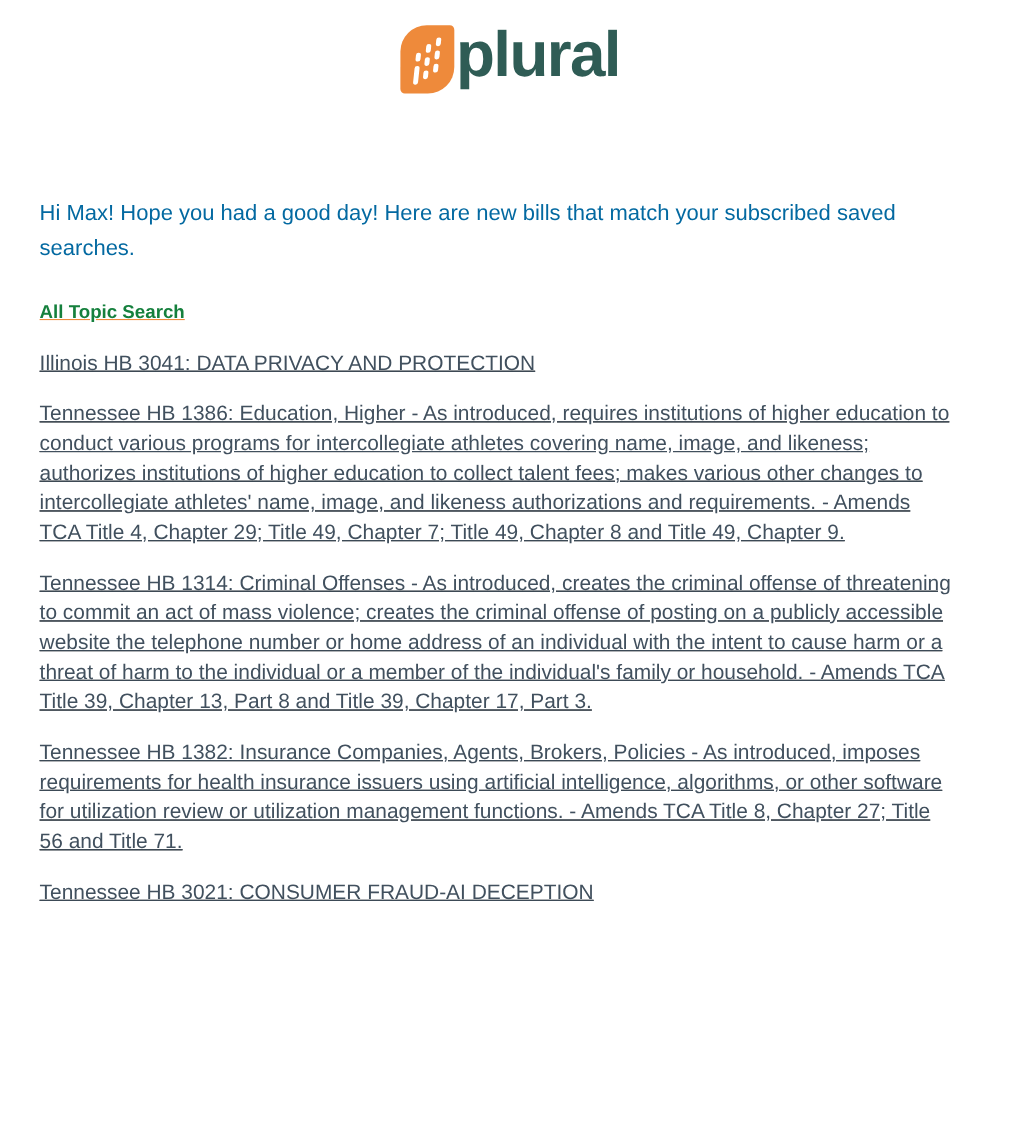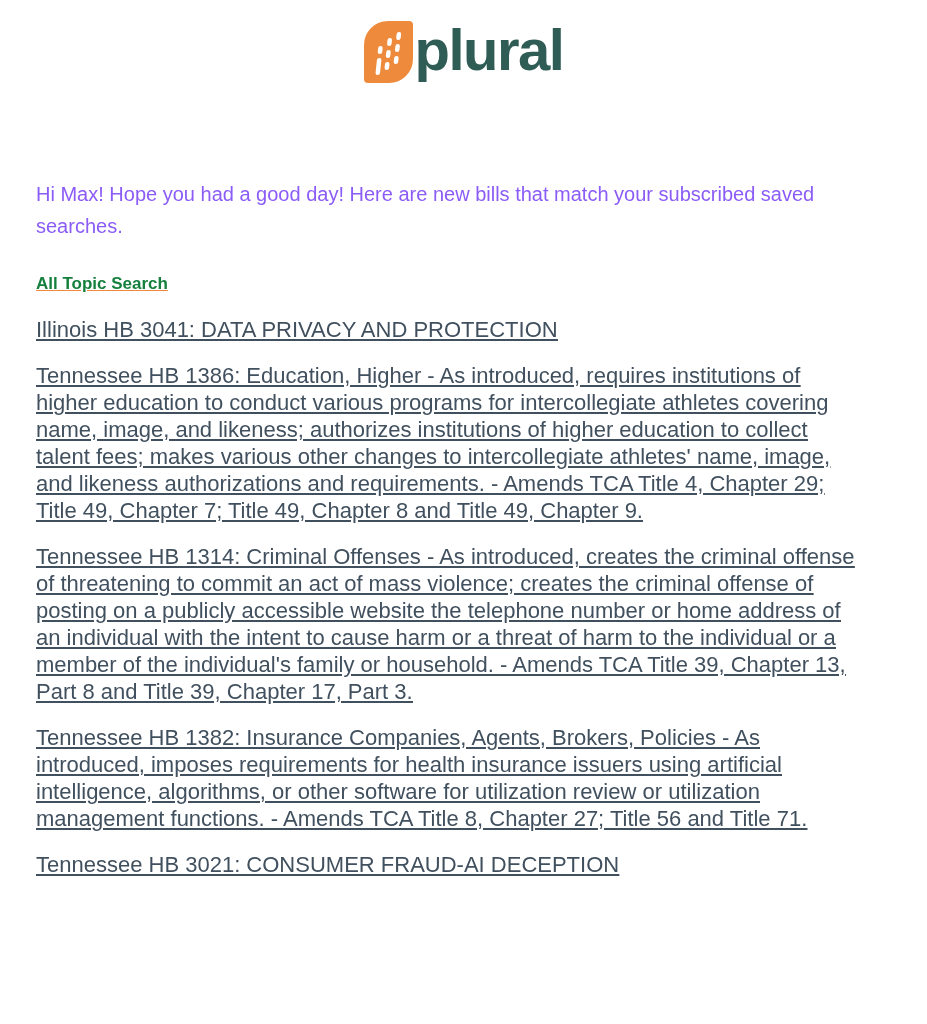--- a/index.html
+++ b/index.html
@@ -22,21 +22,21 @@
   
   .logo-row {
     display: flex;
     justify-content: center;
     align-items: center;
     gap: 13px;
     height: 62px;
   }
   .logo-link {
     display: flex;
-    align-items: flex-start;
+    align-items: flex-end;
     gap: 2px;
     text-decoration: none;
     cursor: pointer;
   }
   .logo-icon {
     position: relative;
     width: 49px;
     height: 62px;
     background: #EE8A3B;
     border-radius: 24px 4px 24px 4px;
@@ -49,34 +49,34 @@
     letter-spacing: -1.5px;
     color: #2F5C55;
     line-height: 1;
     padding-bottom: 6px;
   }
   
   .greeting {
     margin: 94px 0 28px 0;
     font-size: 20px;
     line-height: 32px;
-    color: #8b5cf6;
+    color: #0369a1;
   }
   
   .search-p { margin: 0 0 19px 0; line-height: 27px; }
   .topic-link {
     font-size: 17px;
     font-weight: 700;
     color: #15803d;
     text-decoration: underline;
     text-decoration-color: #EE8A3B;
     cursor: pointer;
   }
   
-  .bill { margin: 0 0 19px 0; font-size: 22px; line-height: 27px; text-decoration: underline; }
+  .bill { margin: 0 0 19px 0; font-size: 19px; line-height: 27px; text-decoration: underline; }
   .bill:last-child { margin-bottom: 0; }
   .bill a {
     color: #41505E;
     text-decoration: underline;
     text-decoration-color: #41505E;
     cursor: pointer;
   }
 </style>
 </head>
 <body>

